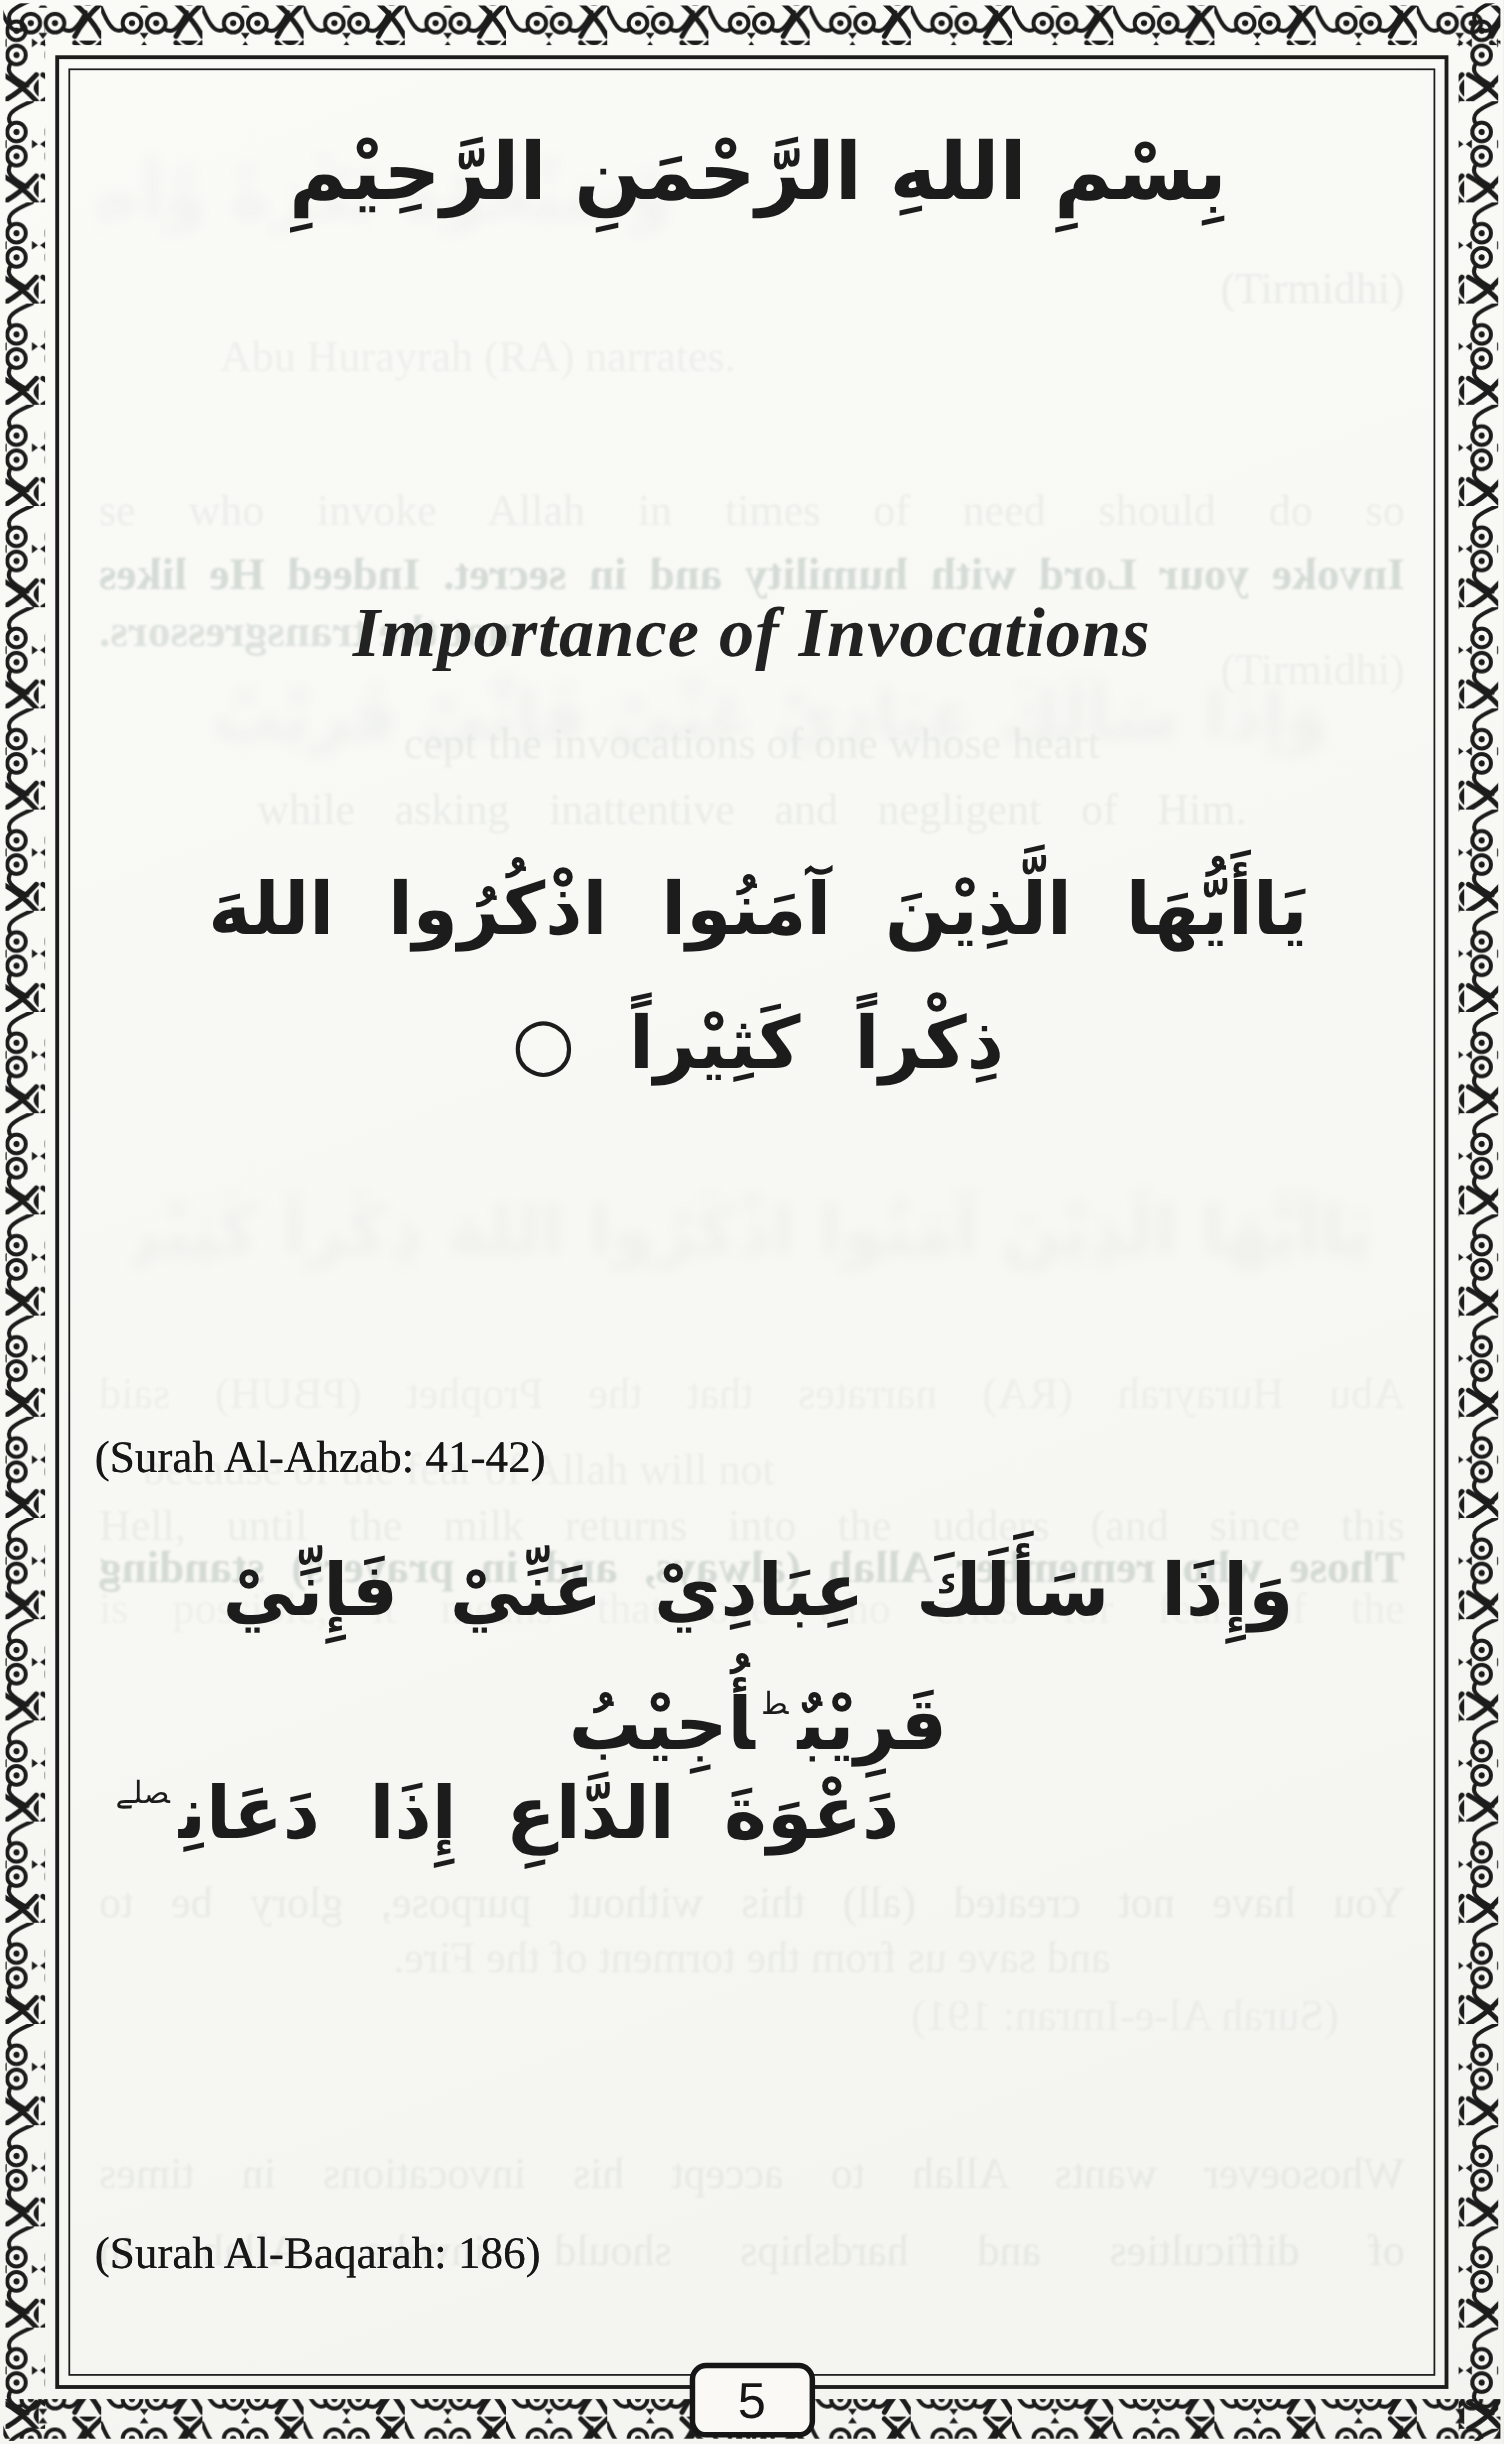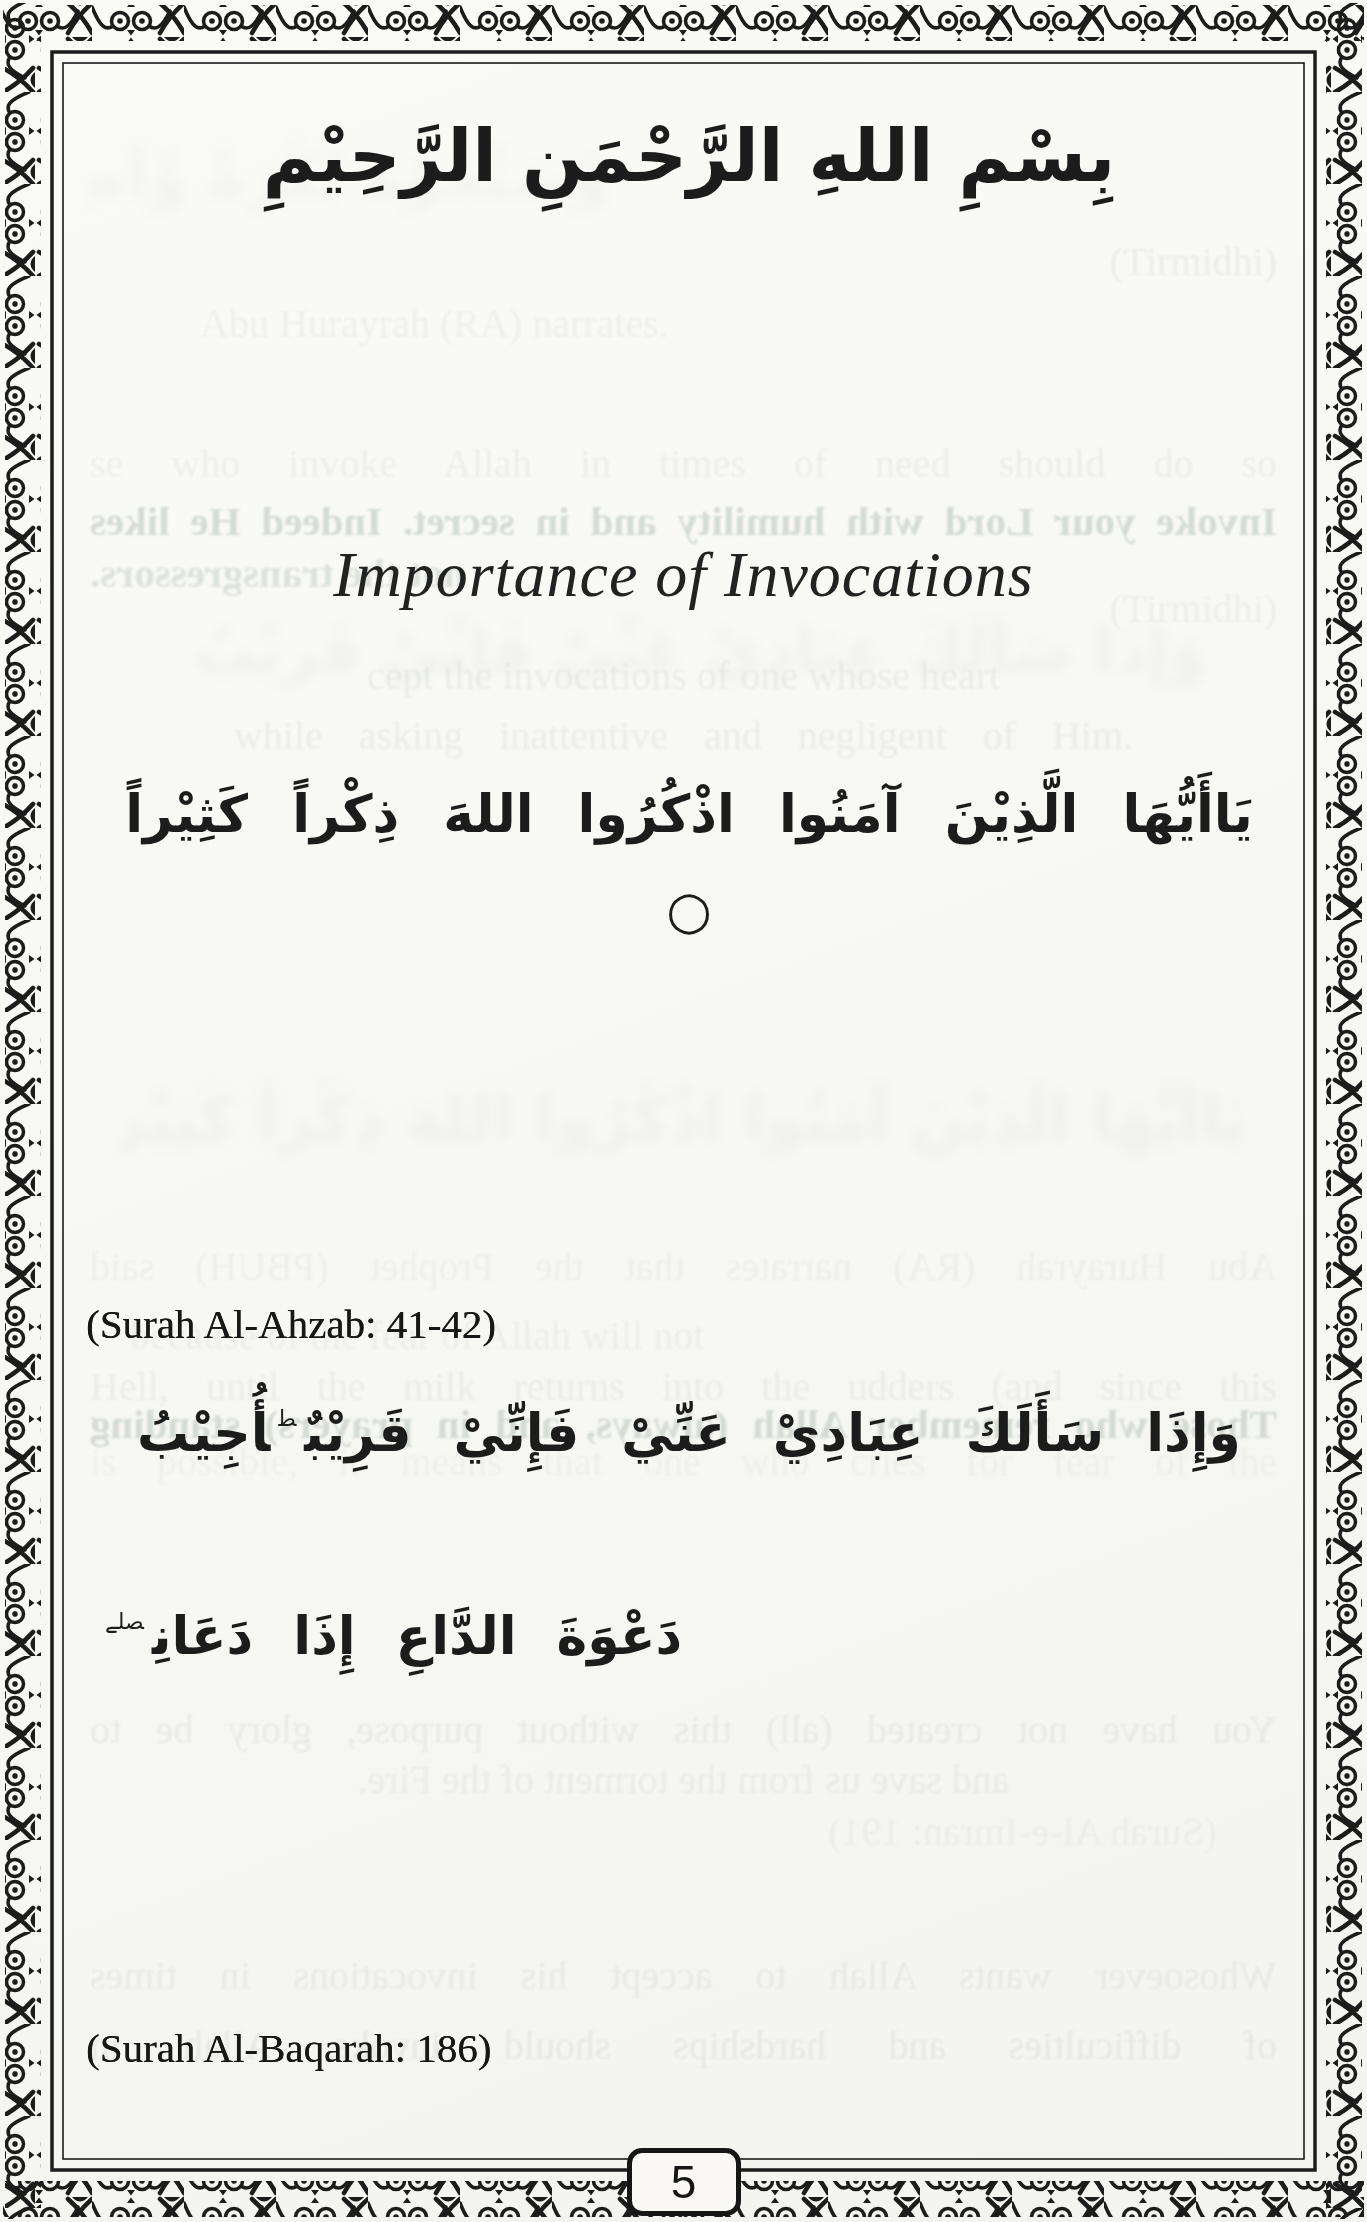--- a/index.html
+++ b/index.html
@@ -18,24 +18,24 @@
   .arabic{
     font-family:"DejaVu Sans", sans-serif;
     direction:rtl;
     font-weight:bold;
     color:#1c1c1c;
     margin-left:11px;
   }
   .bismillah{top:88px;text-align:center;font-size:72px;line-height:1.9;}
   .title{
     top:538px;text-align:center;
-    font-size:64px;font-style:italic;font-weight:400;
+    font-size:64px;font-style:italic;font-weight:700;
     letter-spacing:1px;color:#222;
   }
-  .v-line{font-size:52px;line-height:1.85;}
+  .v-line{font-size:66px;line-height:1.85;}
   .v1l1{top:766px;text-align:center;word-spacing:26px;}
   .v1l2{top:952px;text-align:center;word-spacing:18px;}
   .v2l1{top:1385px;text-align:center;word-spacing:24px;}
   .v2l2{top:1588px;text-align:left;word-spacing:22px;}
   .qmark{
     font-size:0.42em;
     vertical-align:1.15em;
     font-weight:normal;
     margin:0 8px;
   }

